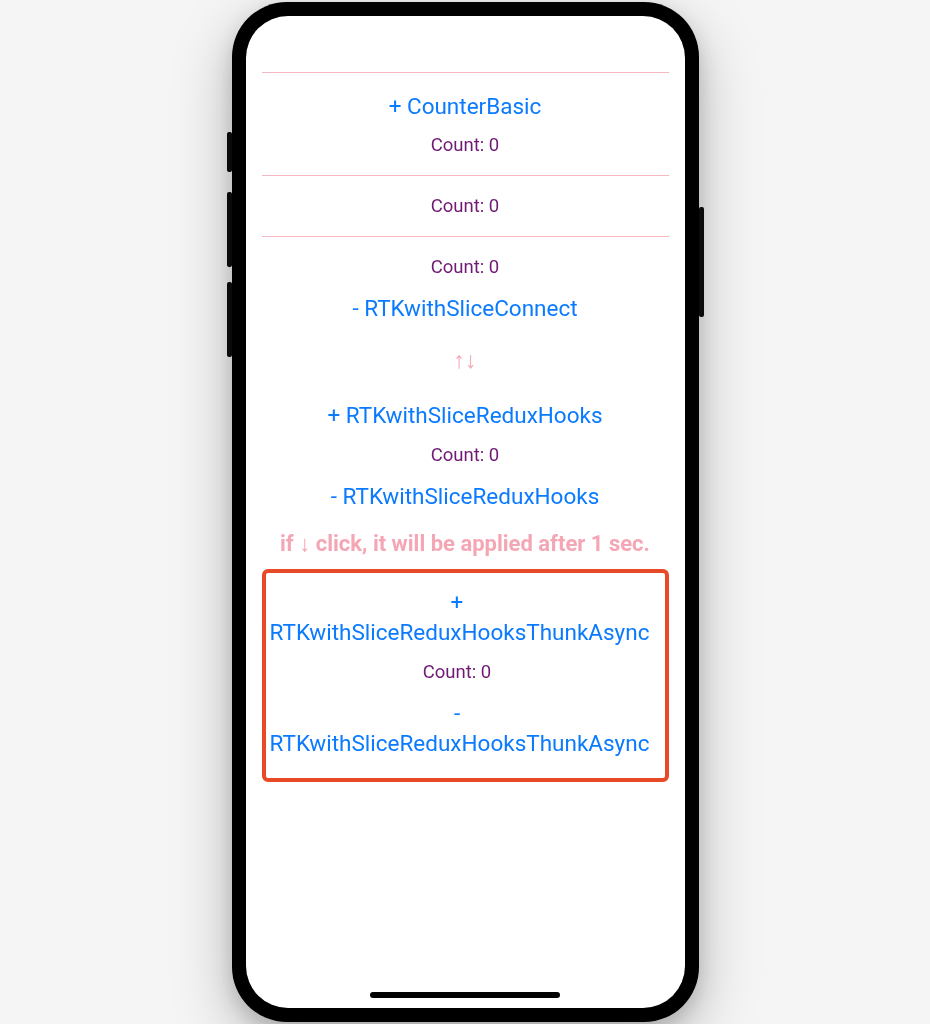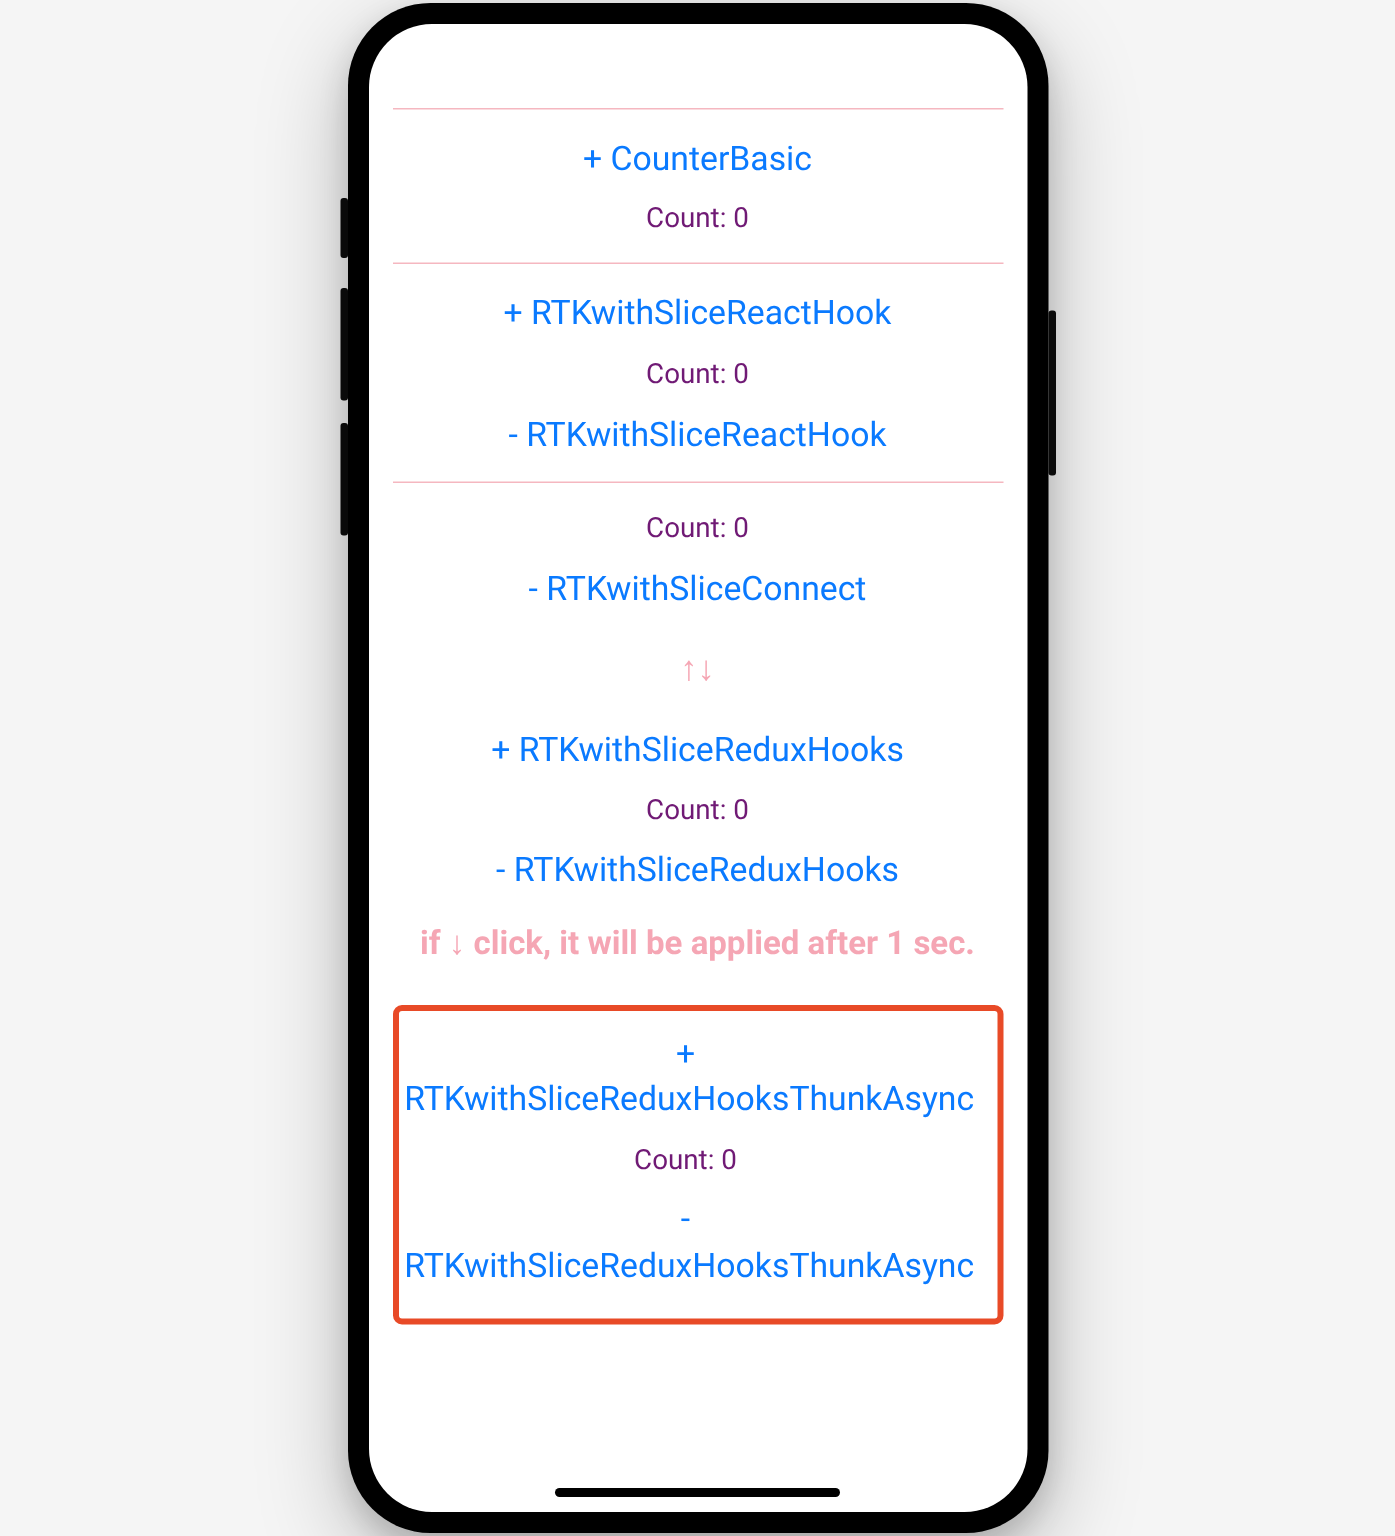--- a/index.html
+++ b/index.html
@@ -81,21 +81,21 @@
       text-align: center;
       color: #f5a6b4;
       font-size: 22px;
       padding: 14px 0 8px 0;
       font-weight: 700;
     }
     .highlighted {
       border: 4px solid #e84a27;
       border-radius: 6px;
       padding: 8px 20px 4px 4px;
-      margin-top: 20px;
+      margin-top: 4px;
     }
     .highlighted .counter-block.with-top-divider {
       border-top: none;
       padding-top: 0;
     }
     .home-indicator {
       position: absolute;
       bottom: 10px;
       left: 50%;
       transform: translateX(-50%);
@@ -118,23 +118,21 @@
   <div class="screen">
     <div class="content">
       <div class="top-spacer"></div>
 
       <div class="counter-block with-top-divider">
         <div class="link-row">+ CounterBasic</div>
         <div class="count-row">Count: 0</div>
       </div>
 
       <div class="counter-block with-top-divider spacer-top">
-        <div class="link-row">+ RTKwithSliceReactHook</div>
         <div class="count-row">Count: 0</div>
-        <div class="link-row">- RTKwithSliceReactHook</div>
       </div>
 
       <div class="counter-block with-top-divider spacer-top">
         <div class="count-row">Count: 0</div>
         <div class="link-row">- RTKwithSliceConnect</div>
       </div>
 
       <div class="pink-arrows">↑↓</div>
 
       <div class="counter-block spacer-top">

